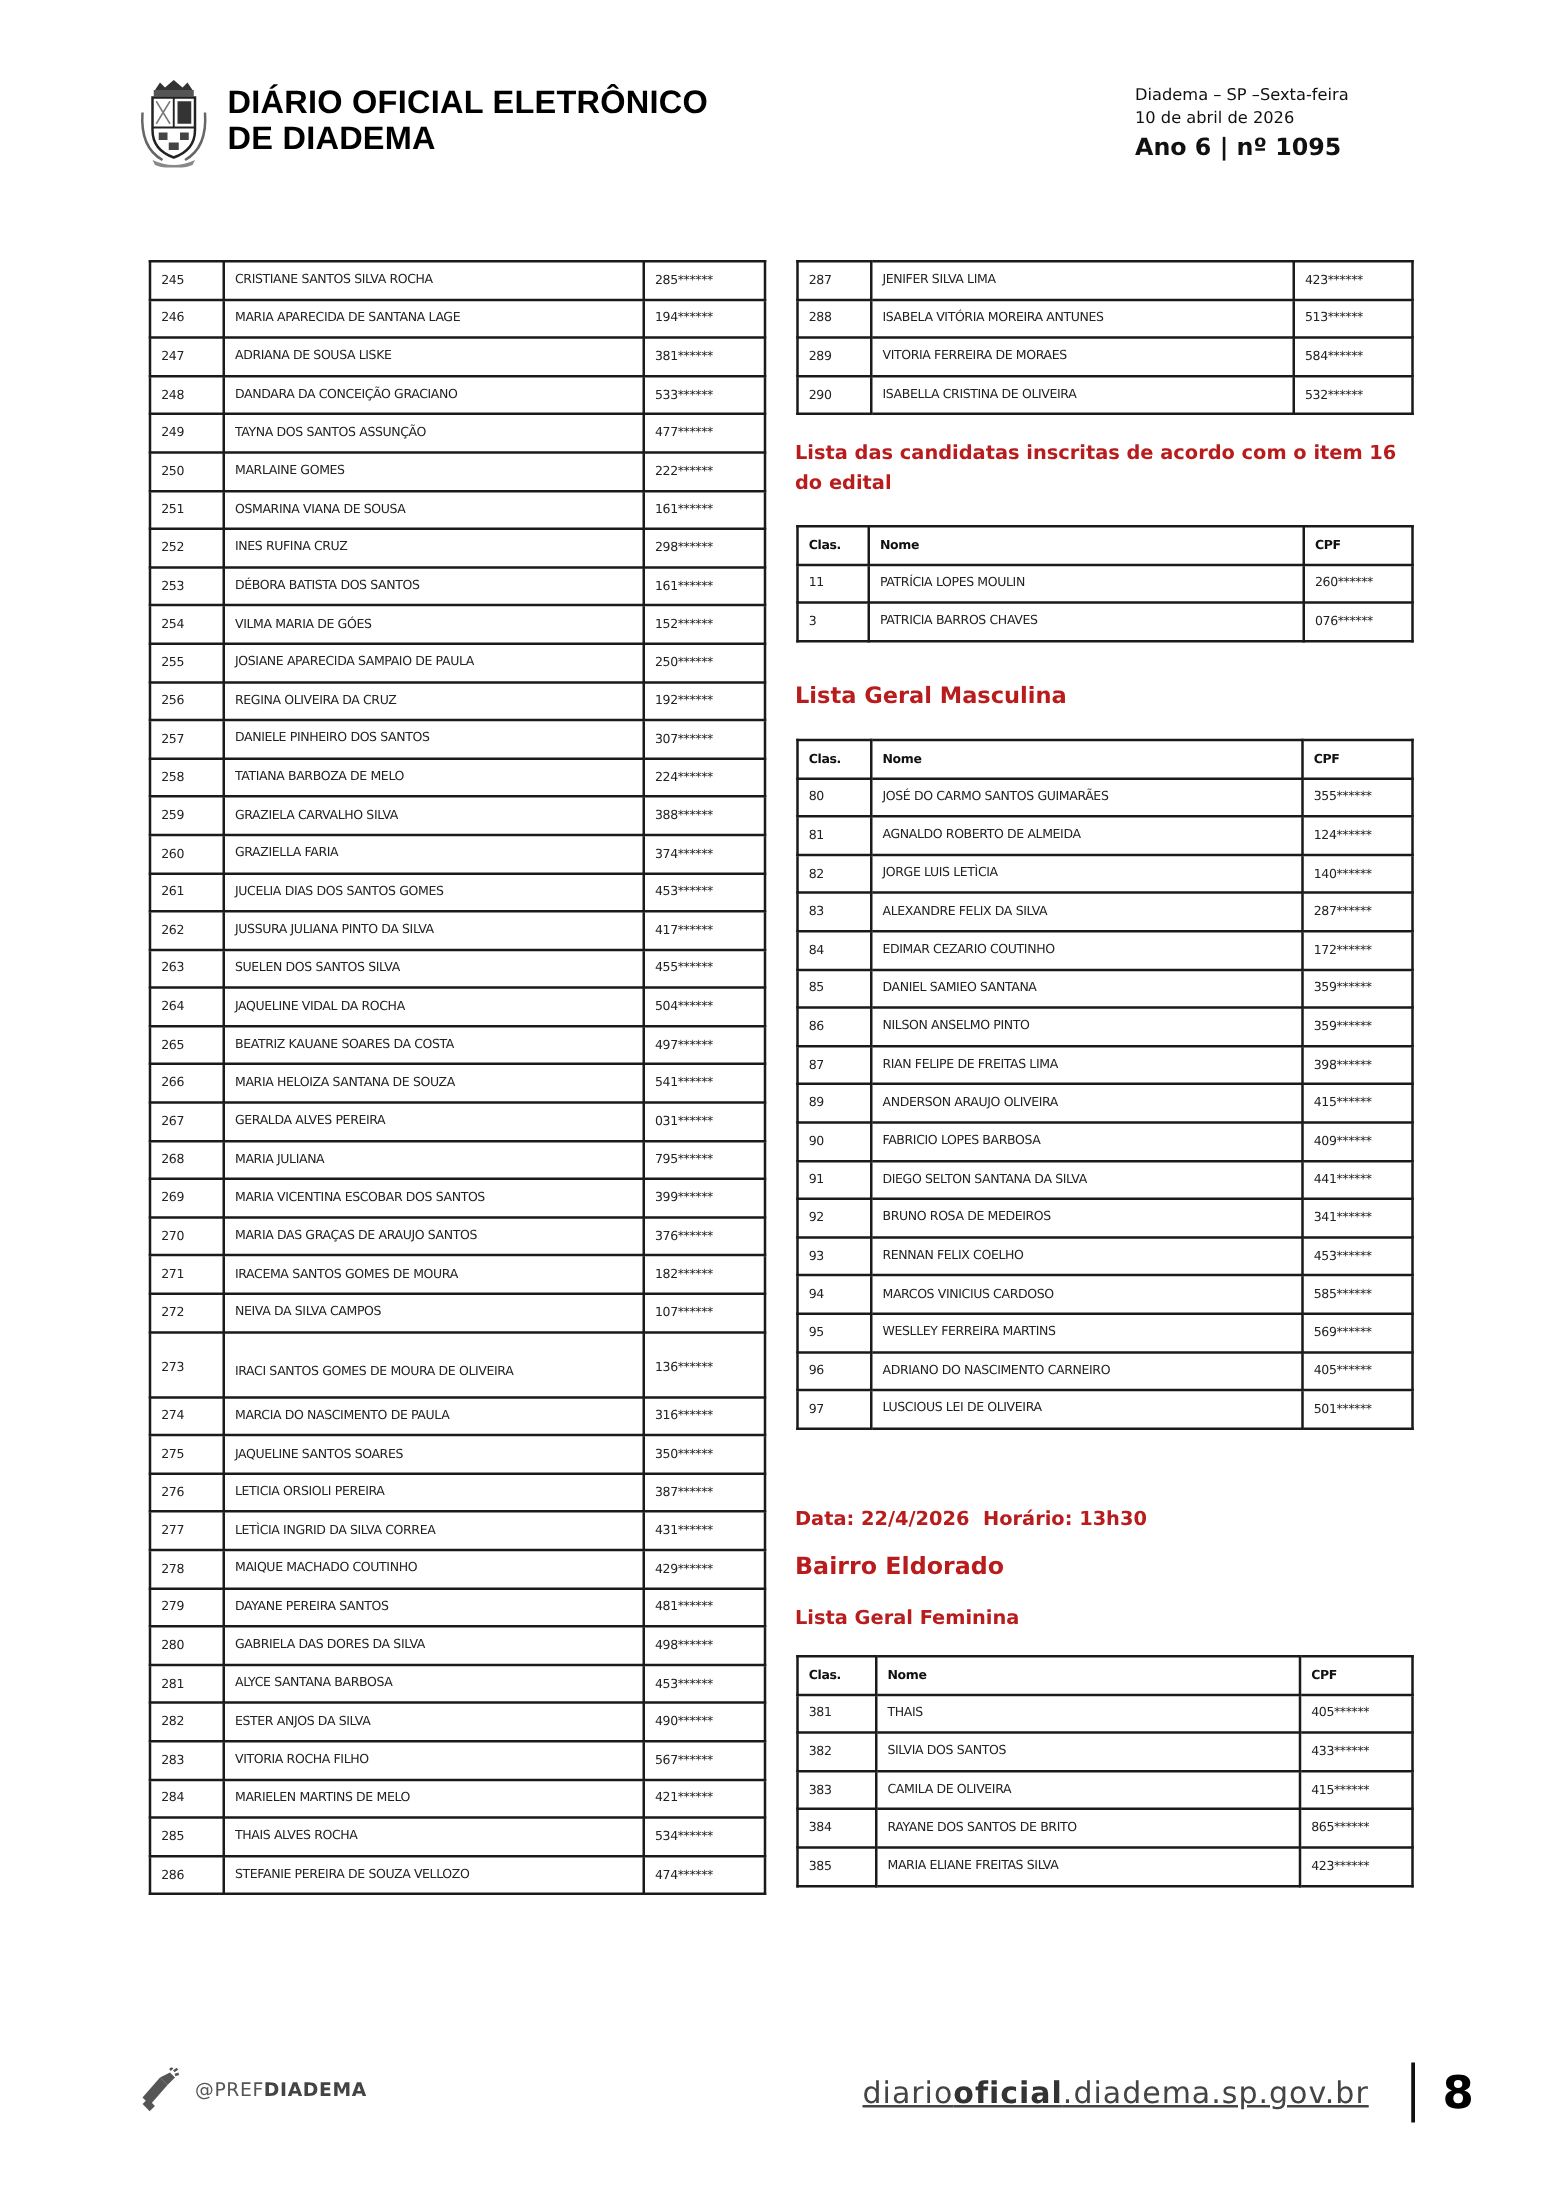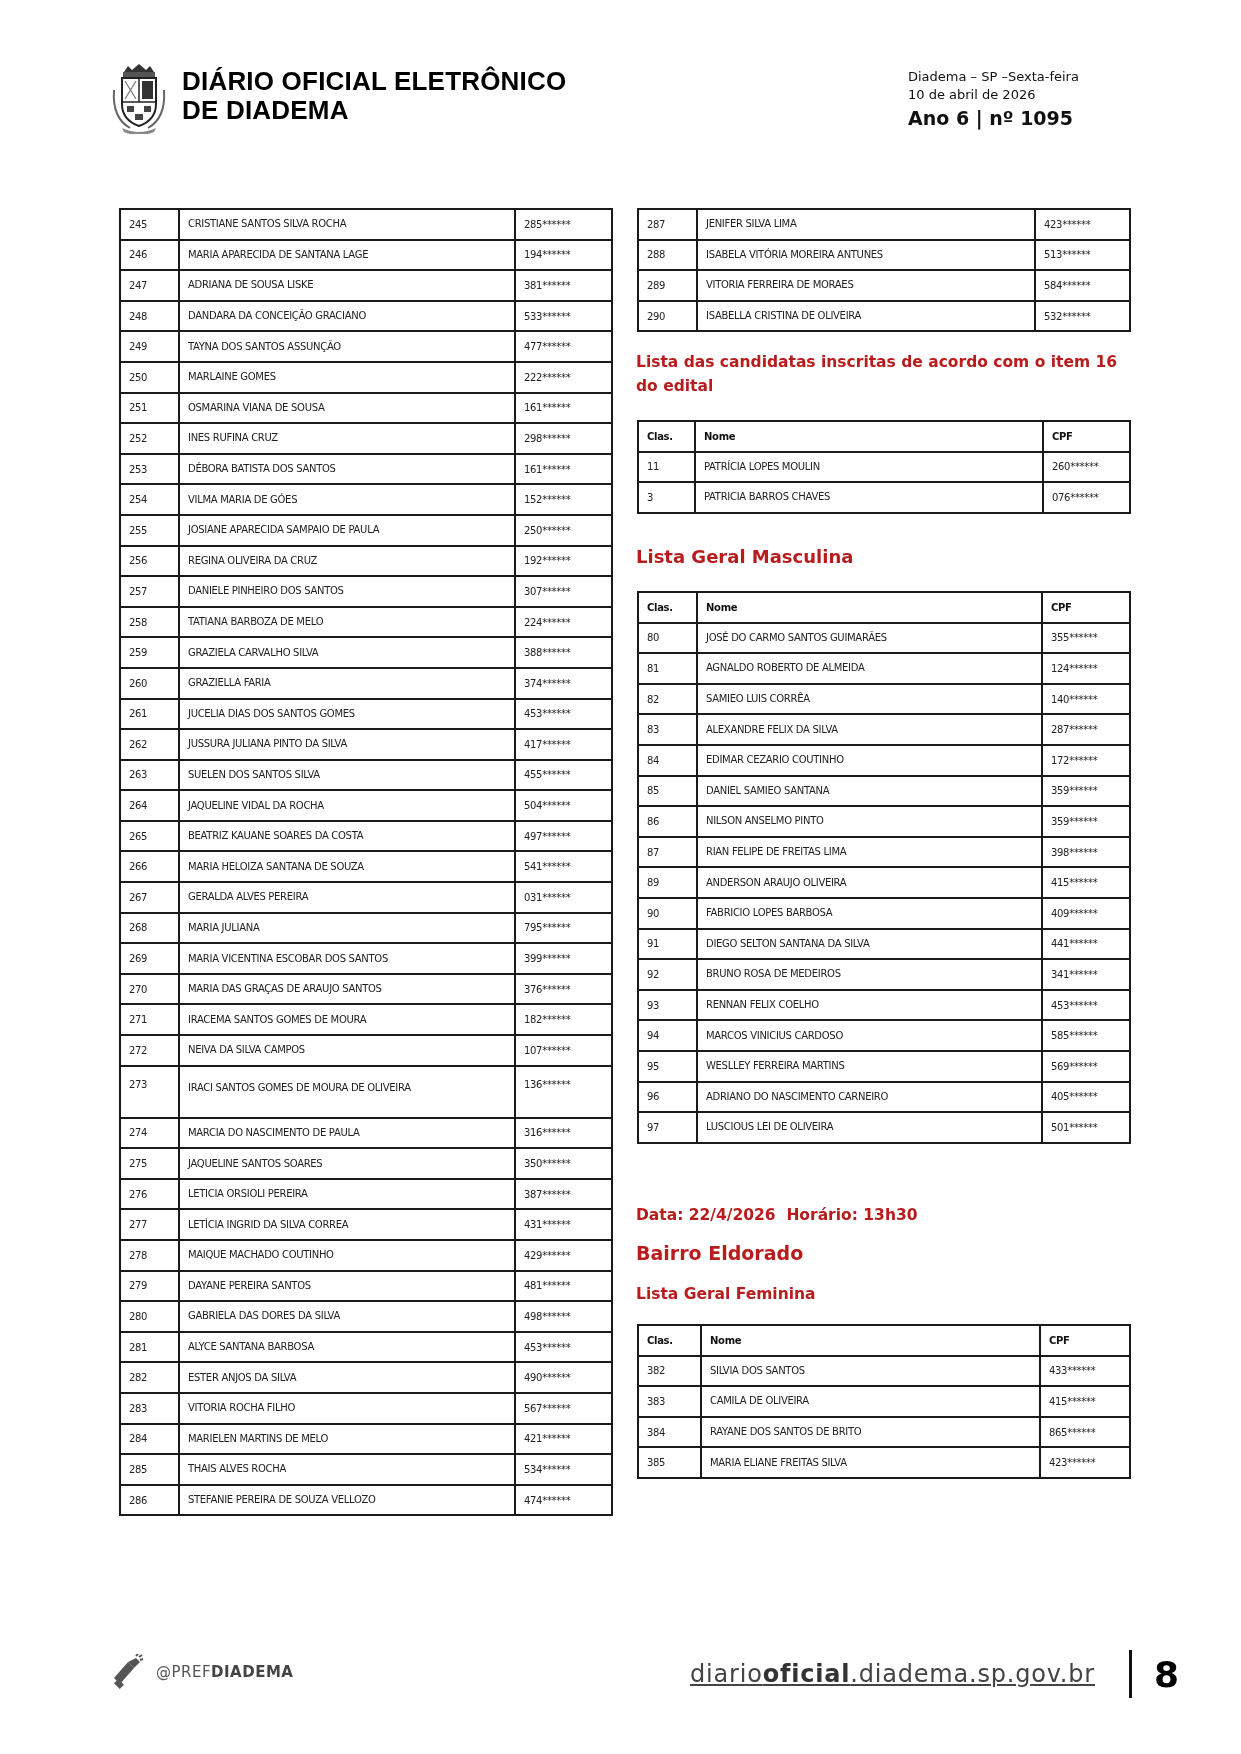--- a/index.html
+++ b/index.html
@@ -9,21 +9,21 @@
   .header { position: absolute; left: 110px; top: 62px; width: 1040px; height: 80px; }
   .crest { position: absolute; left: 0; top: 0; width: 58px; height: 72px; }
   .title { position: absolute; left: 72px; top: 5px; font-family: "Liberation Sans", sans-serif; font-weight: bold; font-size: 26px; line-height: 29px; color: #000; letter-spacing: 0.2px; }
   .meta { position: absolute; left: 798px; top: 6px; font-family: "DejaVu Sans", sans-serif; font-size: 13px; line-height: 18px; color: #111; }
   .meta .ano { font-weight: bold; font-size: 19px; line-height: 26px; margin-top: 1px; }
 
   table.list { position: absolute; border-collapse: collapse; font-family: "DejaVu Sans", sans-serif; font-size: 10px; color: #222; }
   table.list td, table.list th { border: 2px solid #1a1a1a; padding: 0 8px; height: 30.6px; text-align: left; vertical-align: middle; font-weight: normal; letter-spacing: -0.3px; white-space: nowrap; }
   table.list th { font-weight: bold; color: #111; }
   table.list td.name { white-space: normal; line-height: 18px; }
-  table.list tr.tall td { height: 52px; vertical-align: top; padding-top: 12px; }
+  table.list tr.tall td { height: 52px; vertical-align: top; padding-top: 22px; }
 
   #tbl-left { left: 119px; top: 208px; width: 494px; }
   #tbl-left col.c1 { width: 59px; } #tbl-left col.c3 { width: 97px; }
   #tbl-right-top { left: 637px; top: 208px; width: 494px; }
   #tbl-right-top col.c1 { width: 59px; } #tbl-right-top col.c3 { width: 95px; }
   #tbl-item16 { left: 637px; top: 420px; width: 494px; }
   #tbl-item16 col.c1 { width: 57px; } #tbl-item16 col.c3 { width: 87px; }
   #tbl-masc { left: 637px; top: 591px; width: 494px; }
   #tbl-masc col.c1 { width: 59px; } #tbl-masc col.c3 { width: 88px; }
   #tbl-fem { left: 637px; top: 1324px; width: 494px; }
@@ -373,21 +373,21 @@
         <td class="name">JOSÉ DO CARMO SANTOS GUIMARÃES</td>
         <td>355******</td>
       </tr>
       <tr>
         <td>81</td>
         <td class="name">AGNALDO ROBERTO DE ALMEIDA</td>
         <td>124******</td>
       </tr>
       <tr>
         <td>82</td>
-        <td class="name">SAMIEO LUIS CORRÊA</td>
+        <td class="name">JORGE LUIS LETÌCIA</td>
         <td>140******</td>
       </tr>
       <tr>
         <td>83</td>
         <td class="name">ALEXANDRE FELIX DA SILVA</td>
         <td>287******</td>
       </tr>
       <tr>
         <td>84</td>
         <td class="name">EDIMAR CEZARIO COUTINHO</td>
@@ -466,20 +466,25 @@
       <col class="c3">
     </colgroup>
   <thead>
       <tr>
     <th>Clas.</th>
     <th>Nome</th>
     <th>CPF</th>
   </tr>
     </thead>
   <tbody id="fem-body">
+      <tr>
+        <td>381</td>
+        <td class="name">THAIS</td>
+        <td>405******</td>
+      </tr>
       <tr>
         <td>382</td>
         <td class="name">SILVIA DOS SANTOS</td>
         <td>433******</td>
       </tr>
       <tr>
         <td>383</td>
         <td class="name">CAMILA DE OLIVEIRA</td>
         <td>415******</td>
       </tr>

